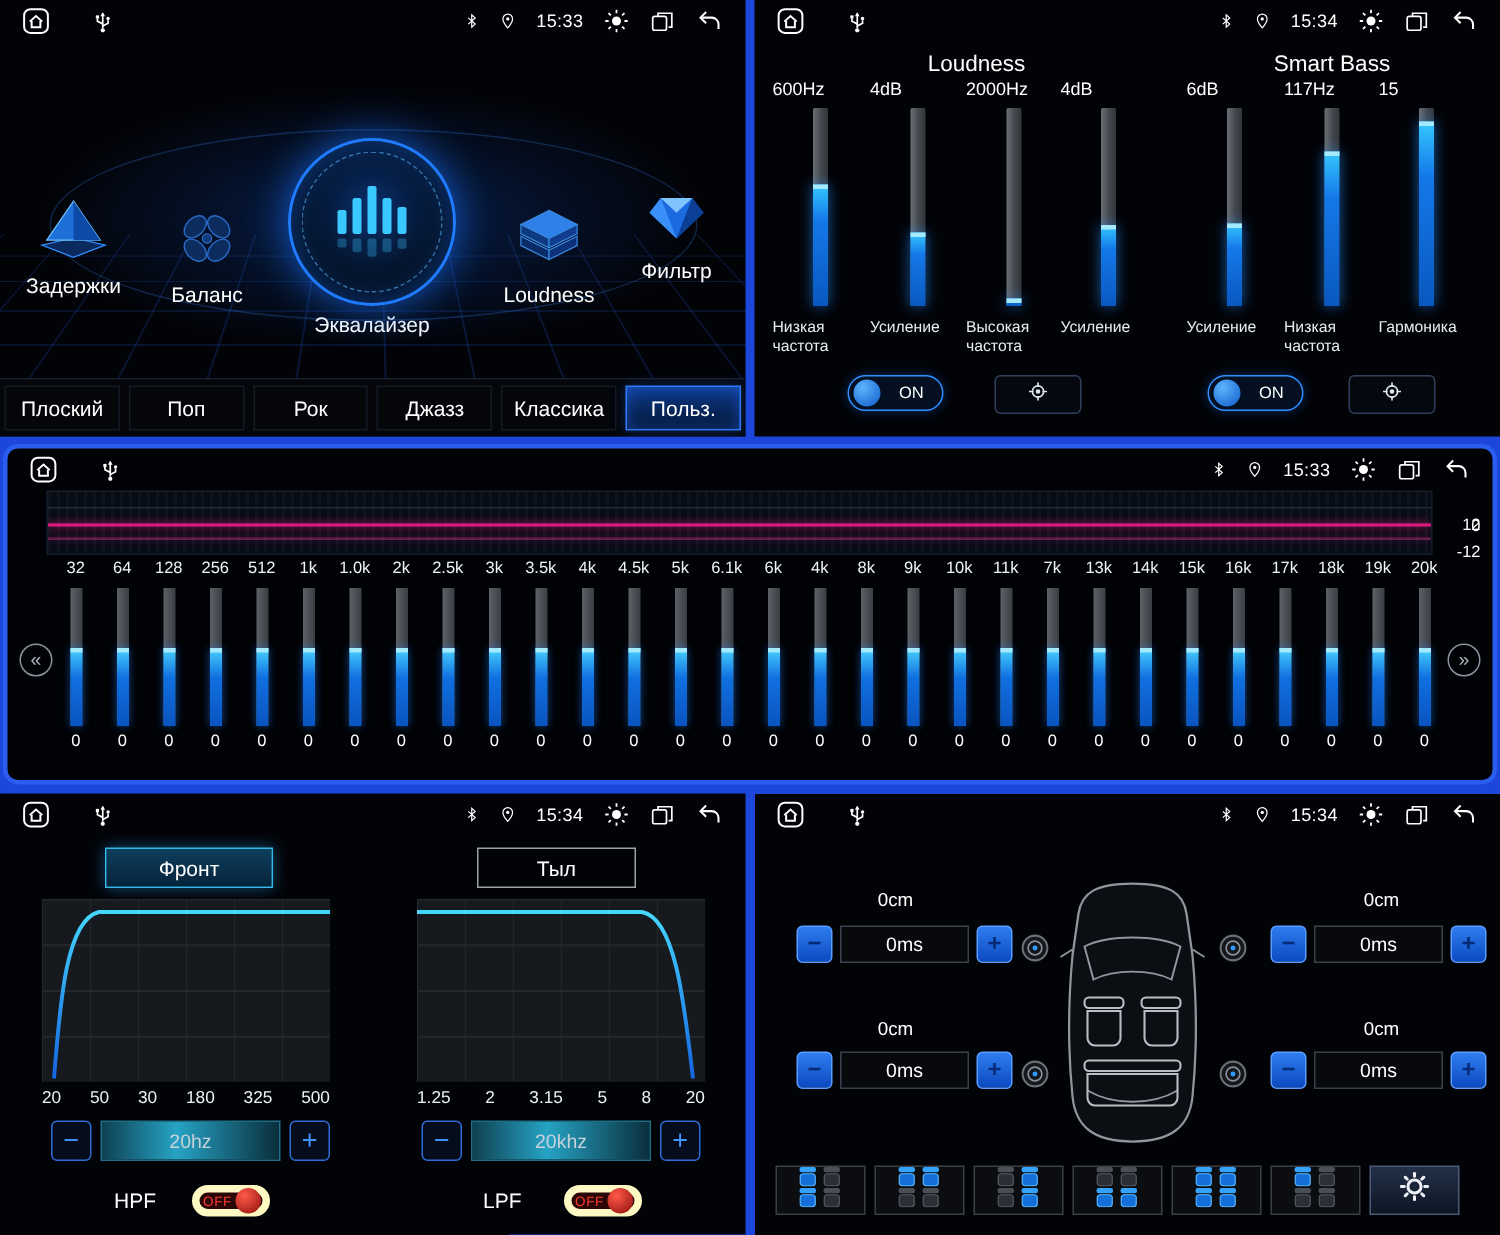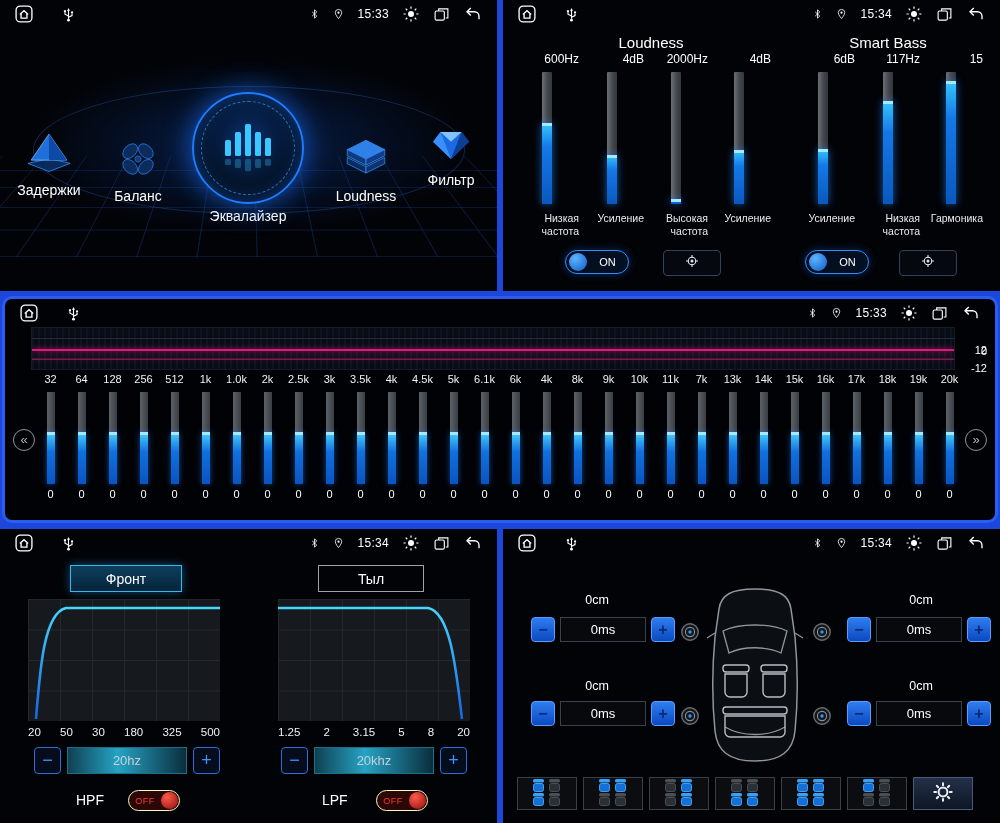--- a/index.html
+++ b/index.html
@@ -38,21 +38,21 @@
     display:flex;align-items:center;justify-content:center;position:relative}
   .eq-circle::before{content:"";position:absolute;inset:7px;border-radius:50%;border:1px dashed rgba(90,180,255,.55)}
   .presets{position:absolute;left:0;bottom:0;width:100%;height:39px;display:flex;background:#04060a;border-top:1px solid #16202e}
   .preset{flex:1;display:flex;align-items:center;justify-content:center;font-size:14px;margin:4px 3px;
     border:1px solid #121a26;cursor:pointer;white-space:nowrap}
   .preset.active{border:1px solid #2f7bff;background:linear-gradient(180deg,#0d3a8c,#041634);
     box-shadow:inset 0 0 10px rgba(40,110,255,.45),0 0 8px rgba(40,110,255,.35)}
 
   
   .loud-title{position:absolute;top:34px;width:130px;text-align:center;font-size:15px}
-  .loud-col{position:absolute;top:52px;width:64px;text-align:right;cursor:pointer}
+  .loud-col{position:absolute;top:52px;width:64px;text-align:left;cursor:pointer}
   .loud-val{font-size:12px;height:16px}
   .loud-track{width:10px;height:132px;margin:4px auto 0;background:linear-gradient(90deg,#6b7077,#43474d 55%,#33363b);
     position:relative;border-radius:1px}
   .loud-fill{position:absolute;bottom:0;left:0;right:0;background:linear-gradient(180deg,#35c8ff 0%,#1478e8 30%,#0a58c0 100%);
     box-shadow:0 0 9px rgba(30,140,255,.65)}
   .loud-fill::before{content:"";position:absolute;top:0;left:0;right:0;height:3px;background:#a5e9ff}
   .loud-lab{font-size:10.5px;line-height:1.25;margin-top:8px;color:#e8edf2}
   .on-toggle{position:absolute;top:250px;width:64px;height:24px;border:1px solid #2f8fff;border-radius:13px;
     background:#041021;display:flex;align-items:center;cursor:pointer;box-shadow:0 0 8px rgba(30,120,255,.35)}
   .on-knob{width:18px;height:18px;border-radius:50%;margin-left:3px;background:radial-gradient(circle at 35% 30%,#5fb4ff,#0d5ac8)}
@@ -91,21 +91,21 @@
   #graph-hpf{left:28px} #graph-lpf{left:278px}
   .axis{position:absolute;top:197px;width:192px;display:flex;justify-content:space-between;font-size:11.5px;color:#eef1f5}
   #axis-hpf{left:28px} #axis-lpf{left:278px}
   .stepbtn{position:absolute;top:218px;width:27px;height:27px;border:1.5px solid #2e6cd8;border-radius:4px;
     background:#050d1d;color:#3f93ff;font-size:18px;display:flex;align-items:center;justify-content:center;cursor:pointer}
   .stepval{position:absolute;top:218px;width:120px;height:27px;display:flex;align-items:center;justify-content:center;
     font-size:13px;color:#c6d2da;border:1px solid #1d6f86;
     background:linear-gradient(90deg,#0f4152 0%,#26a3c4 42%,#0a2e3c 100%)}
   .flt-name{position:absolute;top:263px;font-size:14px}
   .off-toggle{position:absolute;top:261px;width:52px;height:21px;border-radius:11px;background:#2b0707;
-    border:1px solid #fef9c3;display:flex;align-items:center;cursor:pointer}
+    border:5px solid #fef9c3;display:flex;align-items:center;cursor:pointer}
   .off-text{flex:1;text-align:center;font-size:9px;color:#ff3b30;letter-spacing:.5px}
   .off-knob{width:17px;height:17px;border-radius:50%;margin-right:1px;background:radial-gradient(circle at 35% 30%,#ff5a4a,#8e0e0c)}
 
   
   .cm-label{position:absolute;width:132px;text-align:center;font-size:12.5px}
   .d-btn{position:absolute;width:24px;height:25px;border-radius:4px;border:1px solid #5a9cff;
     background:linear-gradient(180deg,#2e7df0,#0c49c0);color:#062b78;font-size:16px;font-weight:bold;
     display:flex;align-items:center;justify-content:center;cursor:pointer}
   .d-val{position:absolute;width:86px;height:25px;border:1px solid #39414c;background:#07090d;
     display:flex;align-items:center;justify-content:center;font-size:13px}
@@ -221,20 +221,28 @@
               </g>
             </svg></span><div class="mi-label">Loudness</div></div>
         <div class="menu-item" style="left:410px;top:92px;width:82px"><span><svg class="mi-ic" viewBox="0 0 64 64" width="52" height="48">
               <polygon points="18,16 46,16 56,29 32,52 8,29" fill="#1b6ae0"></polygon>
               <polygon points="18,16 32,52 8,29" fill="#3f96ff" opacity="0.85"></polygon>
               <polygon points="46,16 56,29 32,52" fill="#0c3e96"></polygon>
               <polygon points="18,16 46,16 32,29" fill="#7fc4ff"></polygon>
             </svg></span><div class="mi-label">Фильтр</div></div>
       </div>
   </div>
+  <div class="presets" id="menu-presets">
+      <div class="preset">Плоский</div>
+      <div class="preset">Поп</div>
+      <div class="preset">Рок</div>
+      <div class="preset">Джазз</div>
+      <div class="preset">Классика</div>
+      <div class="preset active">Польз.</div>
+    </div>
 </div>
 
 <div class="panel" id="p-loud">
   <div class="statusbar" id="sb-loud">
       <div class="sb-left">
         <span class="sb-ic">
           <svg viewBox="0 0 24 24" width="20" height="20">
             <rect x="2.5" y="2.5" width="19" height="19" rx="5" fill="none" stroke="#fff" stroke-width="1.6"></rect>
             <path d="M7 12.5l5-4.5 5 4.5" fill="none" stroke="#fff" stroke-width="1.6"></path>
             <path d="M8.5 12v5h7v-5" fill="none" stroke="#fff" stroke-width="1.6"></path>

